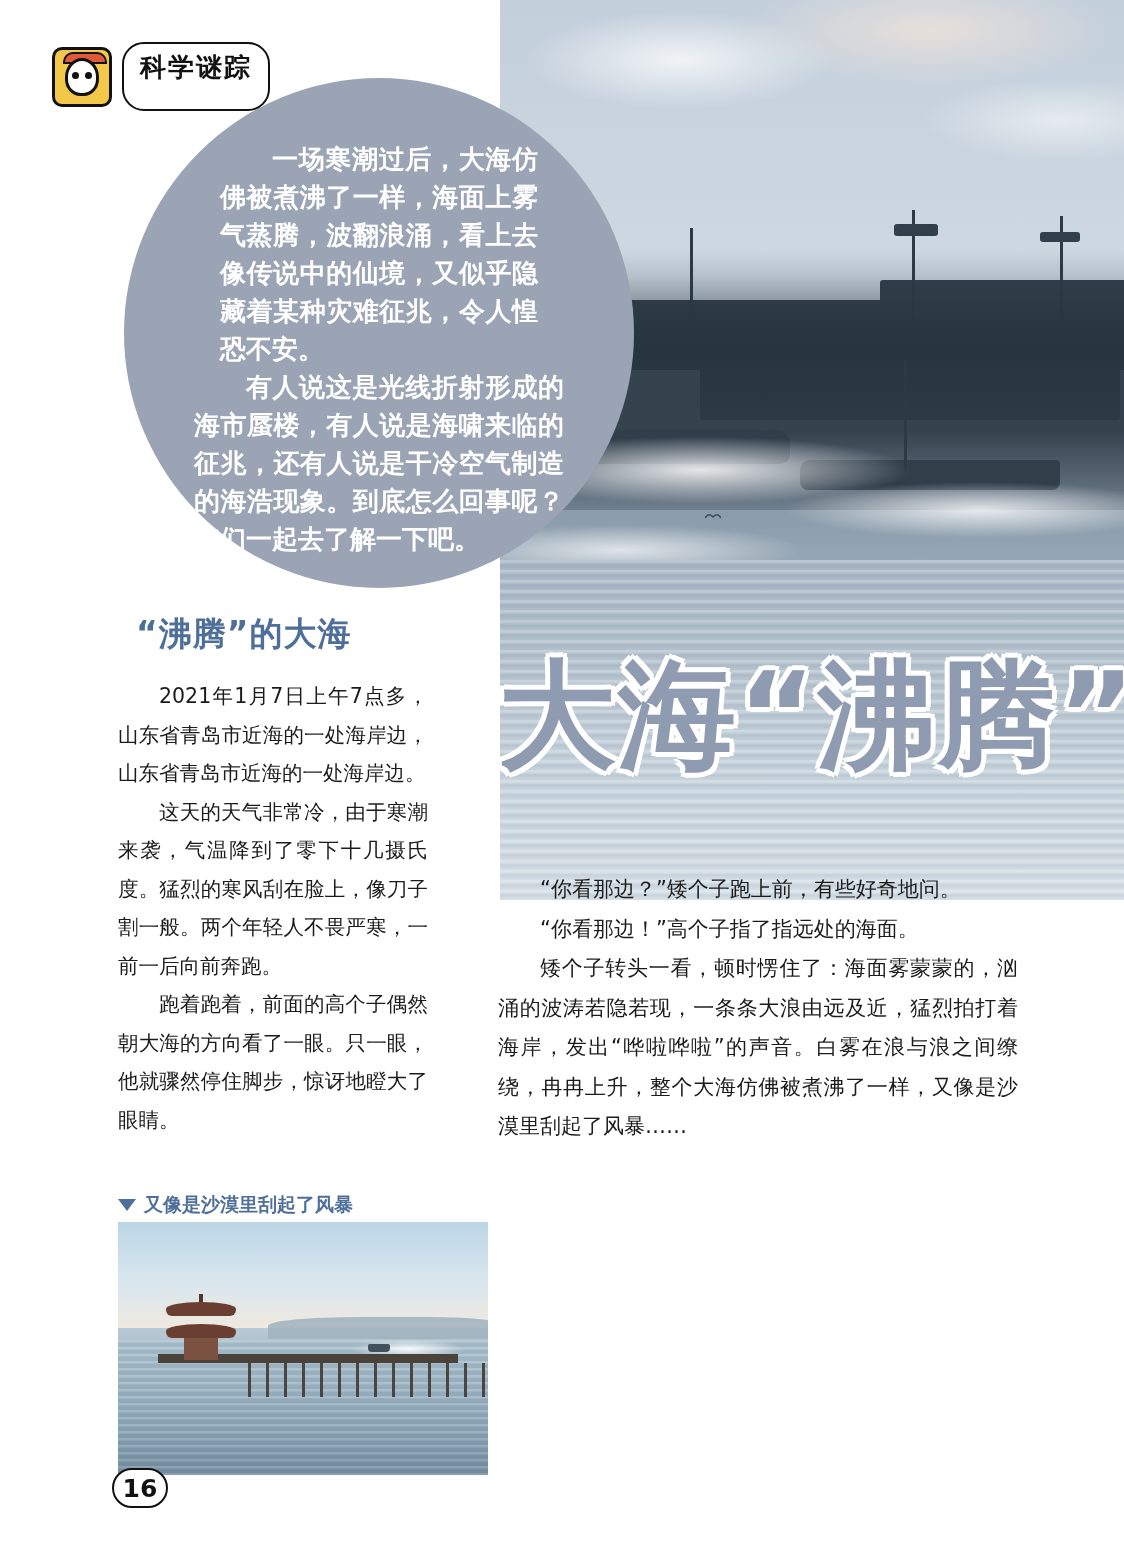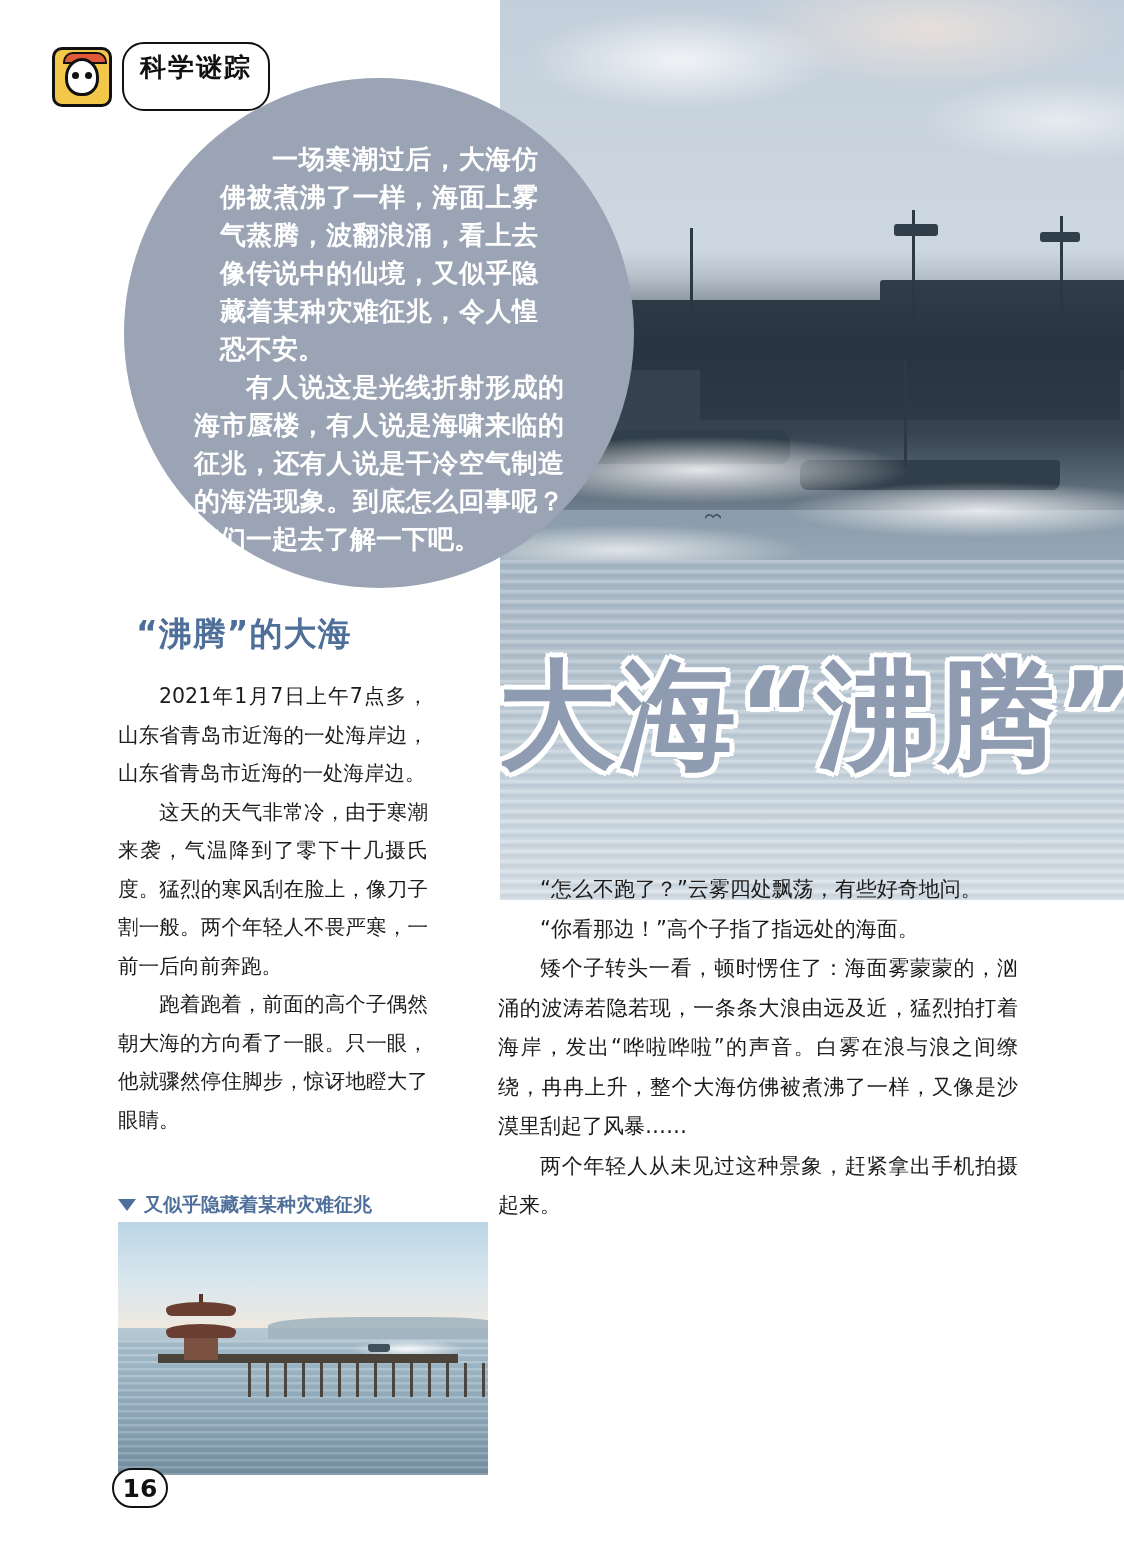--- a/index.html
+++ b/index.html
@@ -290,41 +290,40 @@
   <h2 class="section-title">“沸腾”的大海</h2>
   <div class="body-text">
     <p>2021年1月7日上午7点多，山东省青岛市近海的一处海岸边，山东省青岛市近海的一处海岸边。</p>
     <p>这天的天气非常冷，由于寒潮来袭，气温降到了零下十几摄氏度。猛烈的寒风刮在脸上，像刀子割一般。两个年轻人不畏严寒，一前一后向前奔跑。</p>
     <p>跑着跑着，前面的高个子偶然朝大海的方向看了一眼。只一眼，他就骤然停住脚步，惊讶地瞪大了眼睛。</p>
   </div>
 </div>
 
 <div class="caption">
   <span class="tri"></span>
-  <span>又似乎隐藏着某种灾难征兆</span>
+  <span>又像是沙漠里刮起了风暴</span>
 </div>
 
 <div class="photo-small">
   <div class="ps-sky"></div>
   <div class="ps-hills"></div>
   <div class="ps-water"></div>
   <div class="ps-mist"></div>
   <div class="ps-pier"></div>
   <div class="ps-legs"></div>
   <div class="ps-boat"></div>
   <div class="ps-pavilion">
     <div class="ps-spire"></div>
     <div class="ps-roof1"></div>
     <div class="ps-body"></div>
     <div class="ps-roof2"></div>
   </div>
 </div>
 
 <div class="col-right">
   <div class="body-text">
-    <p>“怎么不跑了？”云雾四处飘荡，有些好奇地问。</p>
+    <p>“你看那边？”矮个子跑上前，有些好奇地问。</p>
     <p>“你看那边！”高个子指了指远处的海面。</p>
     <p>矮个子转头一看，顿时愣住了：海面雾蒙蒙的，汹涌的波涛若隐若现，一条条大浪由远及近，猛烈拍打着海岸，发出“哗啦哗啦”的声音。白雾在浪与浪之间缭绕，冉冉上升，整个大海仿佛被煮沸了一样，又像是沙漠里刮起了风暴……</p>
-    <p>两个年轻人从未见过这种景象，赶紧拿出手机拍摄起来。</p>
   </div>
 </div>
 
 <div class="page-num">16</div>
 
 </body></html>

